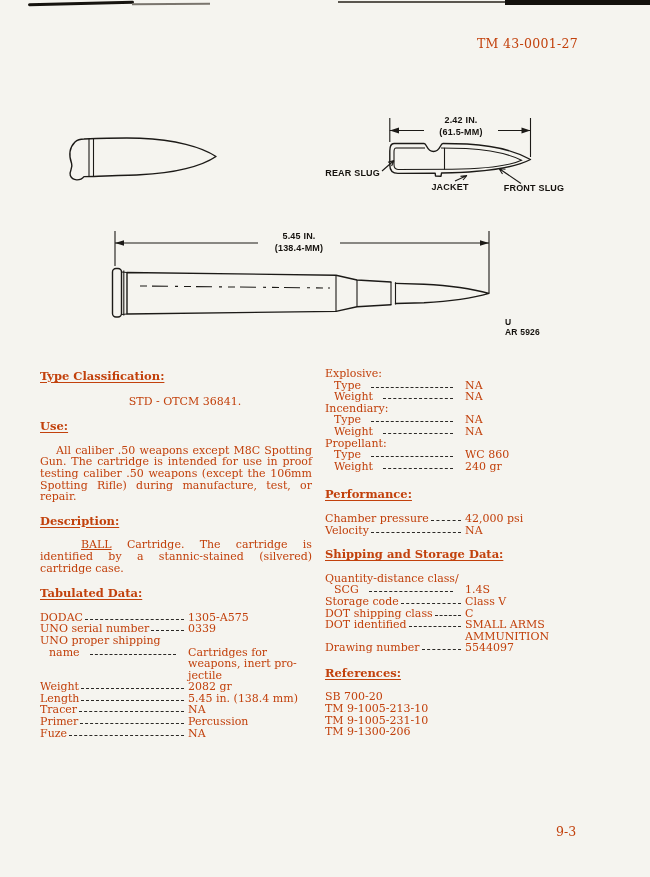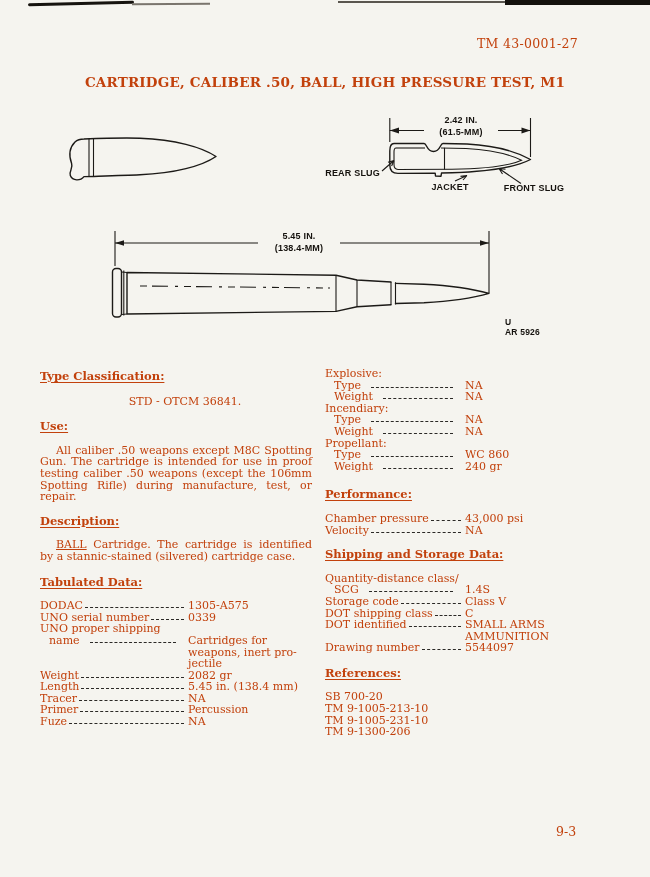--- a/index.html
+++ b/index.html
@@ -26,21 +26,21 @@
   svg.fig .arr { fill:#1c1a17; stroke:none; }
   svg.fig text { font-family:"Liberation Sans","DejaVu Sans",sans-serif; font-weight:bold; font-size:9px; fill:#15120e; letter-spacing:.2px; }
   svg.fig text.sm { font-size:8.5px; }
 
   .col { position:absolute; font-size:11px; line-height:11.6px; }
   .col-left  { left:40px;  top:371px; width:272px; }
   .col-right { left:325px; top:368px; width:290px; }
   .sec { font-size:11.5px; font-weight:bold; text-decoration:underline; text-underline-offset:2px; margin:0; }
   .para { margin:0; text-align:justify; text-indent:16px; }
   .plain { padding-left:18px;text-align:center; }
-  .ul { text-decoration:underline; }
+  .ul { text-decoration:underline;margin-left:25px; }
 
   .row { display:flex; align-items:flex-start; }
   .row .lbl { white-space:nowrap; }
   .row .leader { flex:1 1 auto; min-width:10px; height:7px; border-bottom:1.6px dashed #2b2926; margin:0 4px 0 2px; }
   .row .val { flex:none; white-space:pre-line; }
   .col-left  .val { width:124px; }
   .col-right .val { width:150px; }
   .row.ind { padding-left:9px;gap:8px; }
   .mt13 { margin-top:13px; } .mt14 { margin-top:14px; } .mt12 { margin-top:12px; } .mt17 { margin-top:17px; }
   .ref-item { }
@@ -48,21 +48,20 @@
 </head>
 <body>
 
 <div class="page">
   <div class="scanA"></div>
   <div class="scanB"></div>
   <div class="scanC"></div>
   <div class="scanD"></div>
 
   <div class="doc-number">TM 43-0001-27</div>
-  <div class="title">CARTRIDGE, CALIBER .50, BALL, HIGH PRESSURE TEST, M1</div>
 
   <svg class="fig" width="650" height="360" viewBox="0 0 650 360">
 
     <g>
       <path class="ln" d="M84,139 C105,138.2 125,137.8 140,138.2
         C175,139.6 202,147 216,156.5
         C202,166 175,173.4 140,174.8
         C124,175.5 104,176 84,176.6
         C80.5,181 72.5,181.2 70.3,175.6
         C68.6,171.2 73.4,168.6 71.6,163.6
@@ -249,21 +248,21 @@
         <span class="leader"></span>
         <span class="val">240 gr</span>
       </div>
     </div>
 
     <h4 class="sec mt17">Performance:</h4>
     <div class="rows mt12">
       <div class="row">
         <span class="lbl">Chamber pressure</span>
         <span class="leader"></span>
-        <span class="val">43,000 psi</span>
+        <span class="val">42,000 psi</span>
       </div>
       <div class="row">
         <span class="lbl">Velocity</span>
         <span class="leader"></span>
         <span class="val">NA</span>
       </div>
     </div>
 
     <h4 class="sec mt13">Shipping and Storage Data:</h4>
     <div class="rows mt12">

